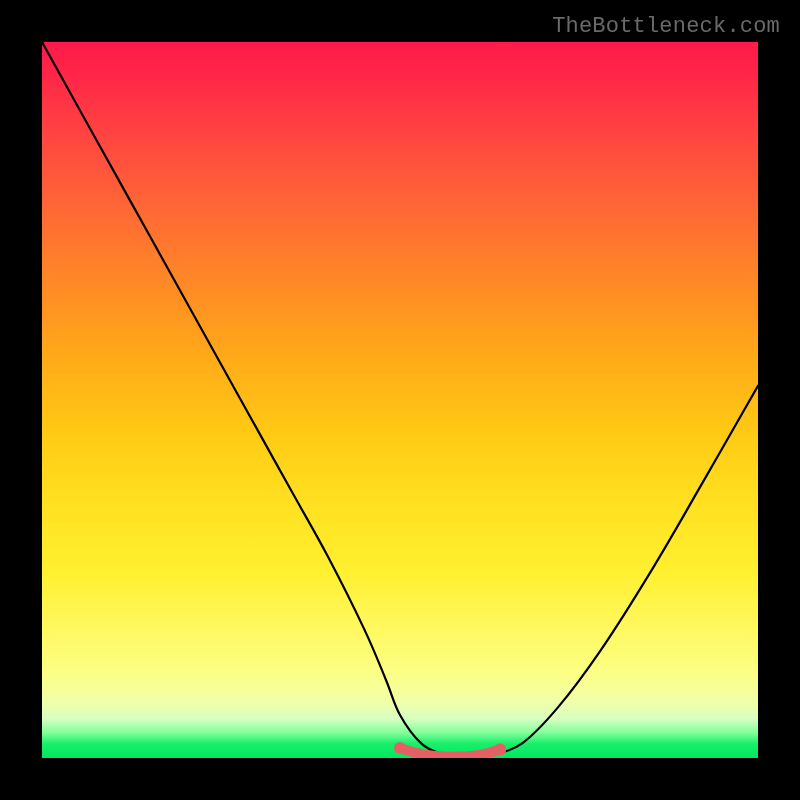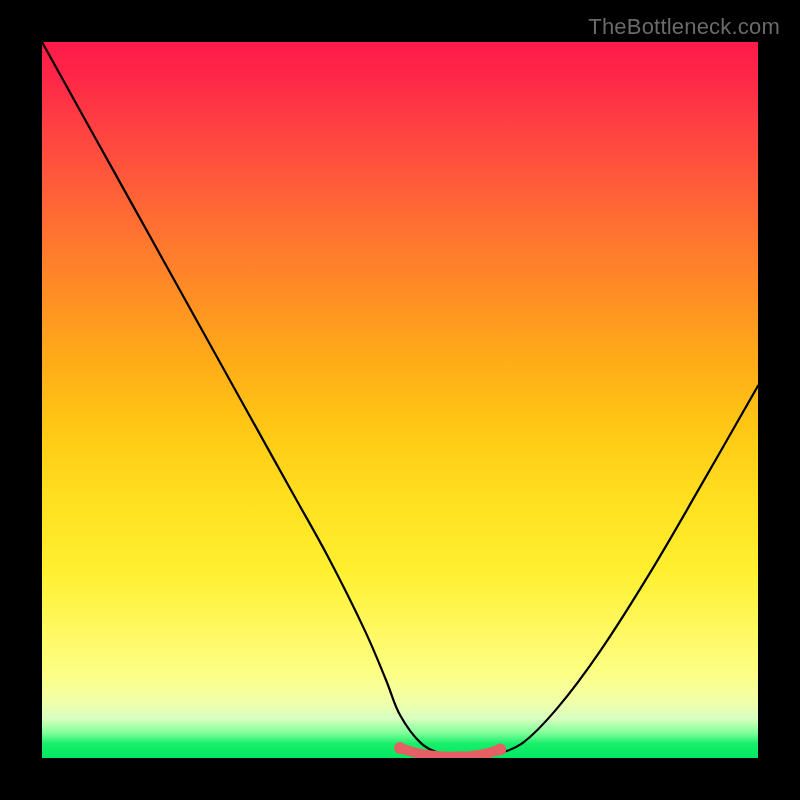--- a/index.html
+++ b/index.html
@@ -61,20 +61,21 @@
     height: 100%;
   }
   .attribution {
     position: absolute;
     top: 14px;
     right: 20px;
     color: #6a6a6a;
     font-size: 22px;
     font-weight: 500;
     letter-spacing: 0.2px;
+    font-family: Liberation Mono, monospace;
   }
 </style>
 </head>
 <body>
 
 <div class="frame">
 
   <div class="plot-area">
     <div class="gradient"></div>
     <svg class="curve-svg" viewBox="0 0 716 716" preserveAspectRatio="none">

